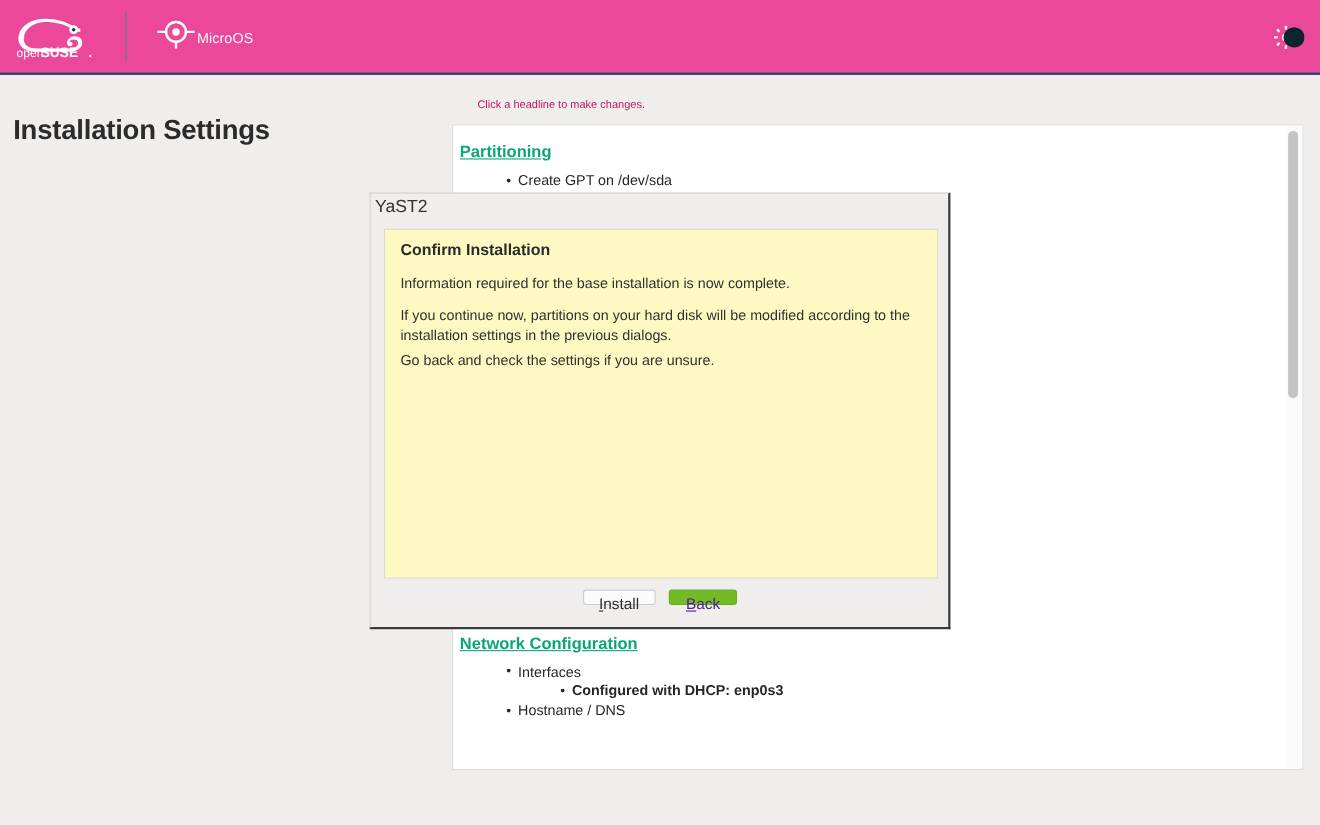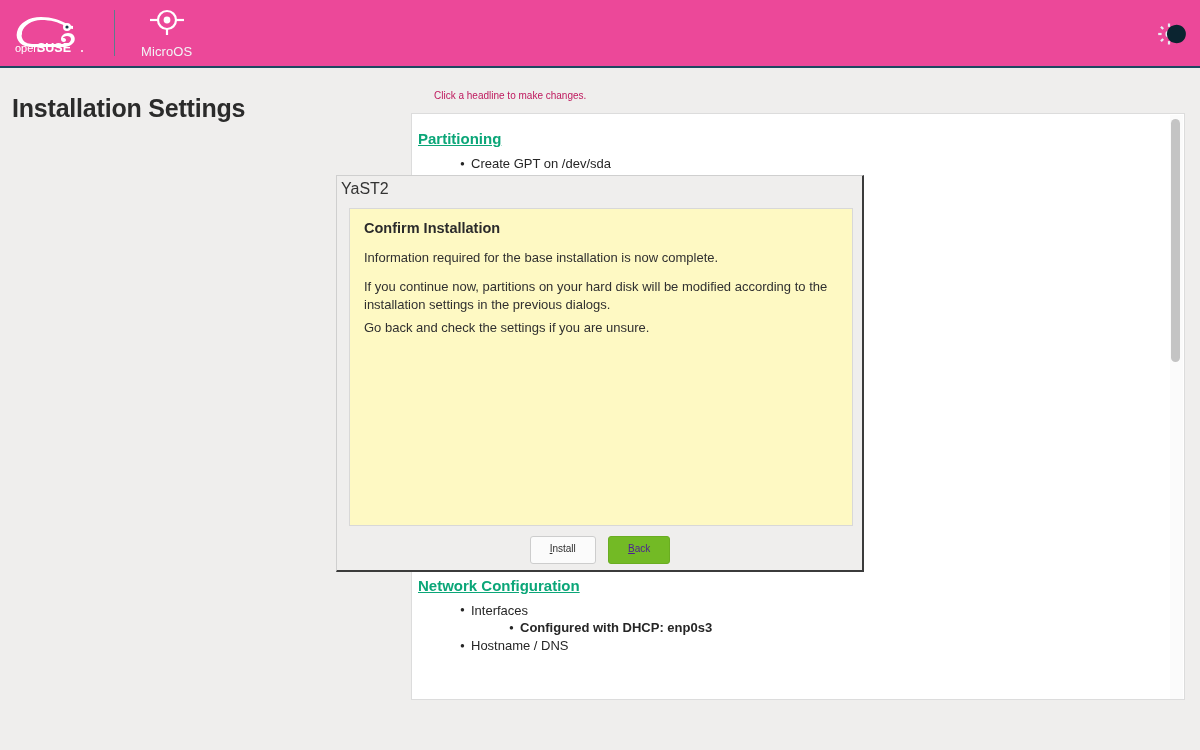--- a/index.html
+++ b/index.html
@@ -36,21 +36,21 @@
   }
   .logo-chameleon { display:block; }
   #brand-divider {
     width: 1px;
     height: 46px;
     background: #5d7b8c;
     margin: 0 26px 0 28px;
   }
   #product-block {
     display: flex;
-    flex-direction: column;
+    flex-direction: row;
     align-items: center;
     justify-content: flex-end;
     color: #ffffff;
   }
   #product-name {
     font-size: 13px;
     letter-spacing: 0.1px;
     margin-top: 3px;
     color: #f2f5f7;
   }
@@ -60,21 +60,21 @@
     top: 22px;
     width: 30px;
     height: 24px;
     cursor: pointer;
   }
 
   
   #page-title {
     position: absolute;
     left: 12px;
-    top: 94px;
+    top: 104px;
     font-size: 25px;
     font-weight: bold;
     font-stretch: condensed;
     color: #2b2b2b;
     letter-spacing: -0.2px;
   }
 
   
   #hint-text {
     position: absolute;
@@ -159,27 +159,27 @@
   #bottom-bar {
     position: absolute;
     left: 0;
     top: 706px;
     width: 1200px;
     height: 44px;
     background: #efeeed;
   }
   .btn {
     font-family: "Liberation Sans", sans-serif;
-    font-size: 10px;
+    font-size: 14px;
     color: #2d2d2d;
     background: #fbfbfb;
     border: 1px solid #cdcdcd;
     border-radius: 3px;
     padding: 0 12px;
-    height: 28px;
+    height: 14px;
     line-height: 24px;
     box-sizing: border-box;
     cursor: pointer;
     display: inline-block;
     text-align: center;
     white-space: nowrap;
   }
   .btn.primary {
     background: #73ba25;
     border: 1px solid #6aad21;

